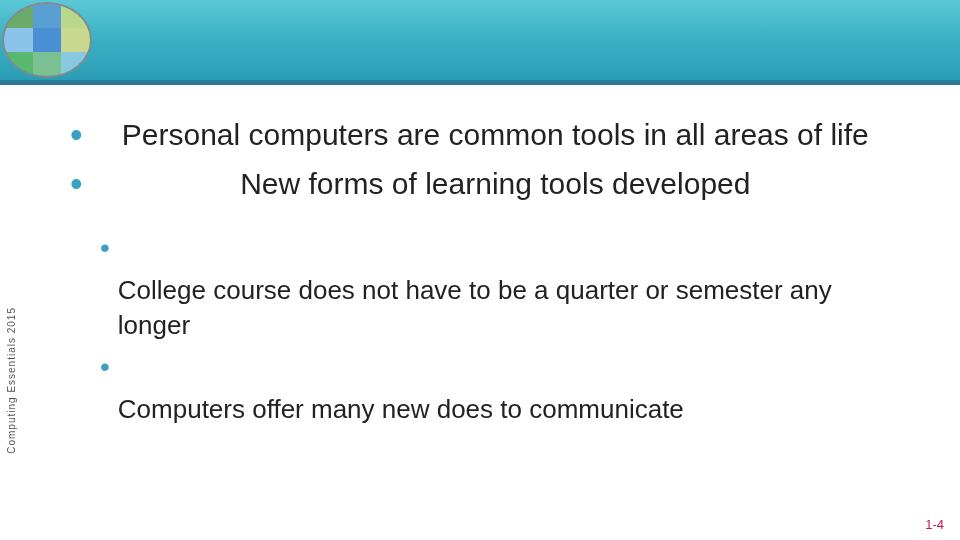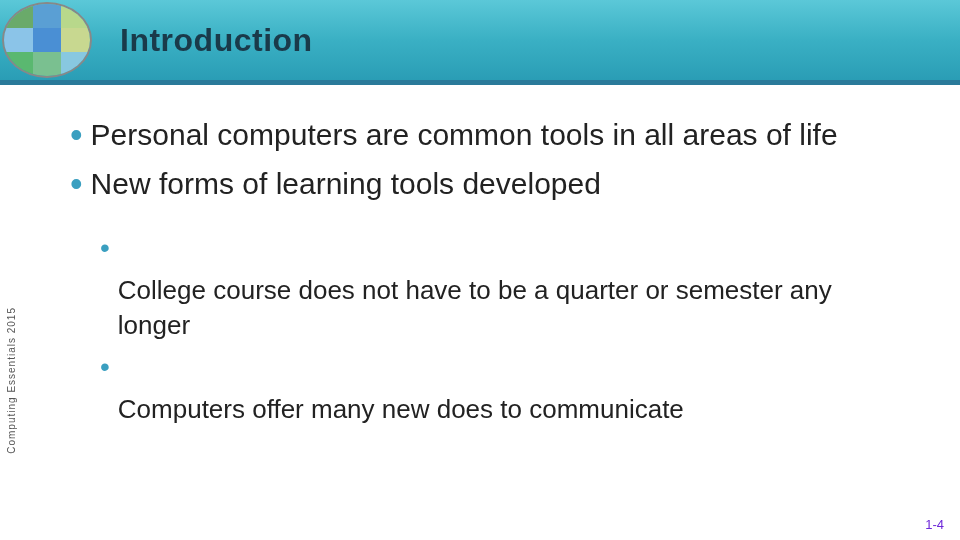--- a/index.html
+++ b/index.html
@@ -107,20 +107,21 @@
     .bullet-large .bullet-dot {
       color: #3a9fc0;
       font-size: 36px;
       margin-right: 8px;
       margin-top: -2px;
       line-height: 1.2;
     }
 
     .bullet-large .bullet-text {
       flex: 1;
+      text-align: center;
     }
 
     
     .bullet-medium {
       font-size: 26px;
       color: #222;
       margin-bottom: 6px;
       display: flex;
       align-items: flex-start;
       line-height: 1.35;
@@ -164,41 +165,40 @@
       letter-spacing: 1px;
       white-space: nowrap;
     }
 
     
     .page-number {
       position: absolute;
       bottom: 8px;
       right: 16px;
       font-size: 13px;
-      color: #6d28d9;
+      color: #be185d;
     }
   </style>
 </head>
 <body>
 
 <div class="header">
   <div class="globe-container">
     <div class="globe-grid">
       <div class="globe-cell gc1"></div>
       <div class="globe-cell gc2"></div>
       <div class="globe-cell gc3"></div>
       <div class="globe-cell gc4"></div>
       <div class="globe-cell gc5"></div>
       <div class="globe-cell gc6"></div>
       <div class="globe-cell gc7"></div>
       <div class="globe-cell gc8"></div>
       <div class="globe-cell gc9"></div>
     </div>
   </div>
-  <h1 class="header-title">Introduction</h1>
 </div>
 
 <div class="header-accent"></div>
 
 <div class="content">
 
   <div class="bullet-large">
     <span class="bullet-dot">•</span>
     <span class="bullet-text">Personal computers are common tools in all areas of life</span>
   </div>

